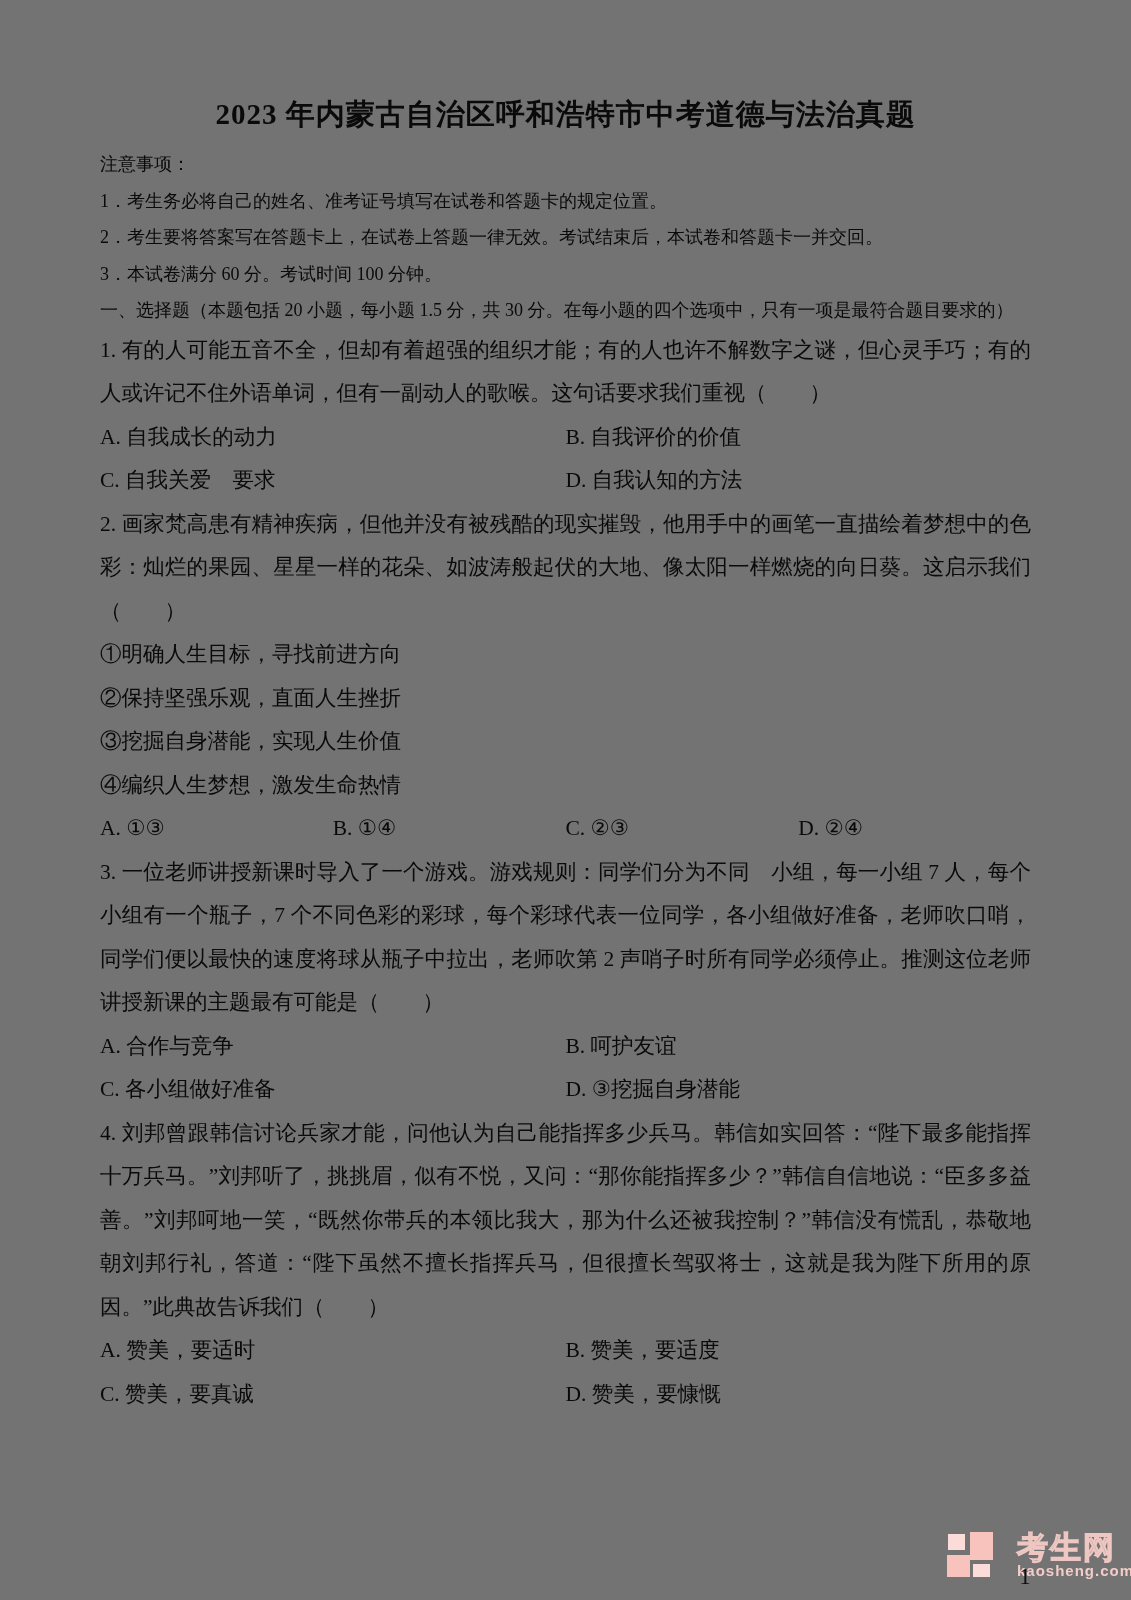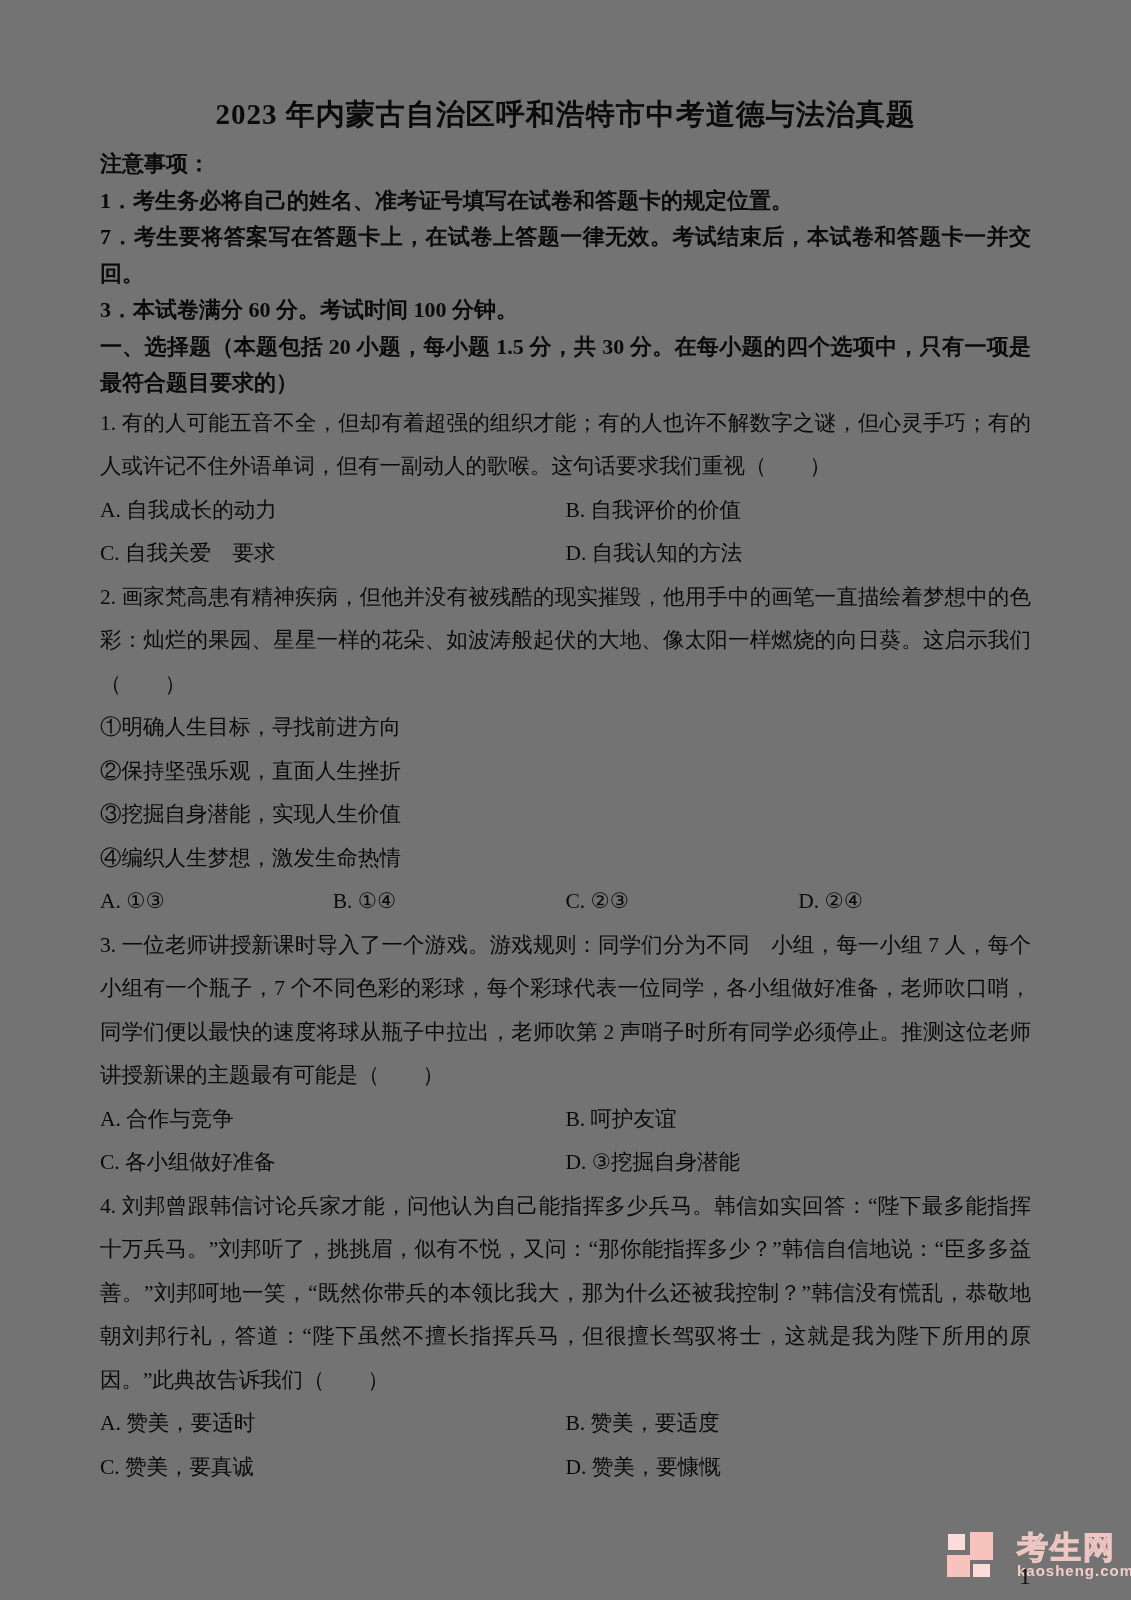--- a/index.html
+++ b/index.html
@@ -17,21 +17,21 @@
 
   .title {
     padding-top:92px;
     font-size:29px; line-height:44px;
     font-weight:bold; text-align:center;
     letter-spacing:1px;
   }
 
   .notice { margin-top:10px; }
   .notice p, .section-heading {
-    font-size:22px; font-weight:bold;
+    font-size:18px; font-weight:normal;
     line-height:36.5px;
     text-align:justify; text-justify:inter-ideograph;
   }
 
   .qarea { font-size:21.5px; line-height:43.5px; }
   .stem, .subitem { text-align:justify; text-justify:inter-ideograph; }
   .opts { display:grid; }
   .cols-2 { grid-template-columns:1fr 1fr; }
   .cols-4 { grid-template-columns:1fr 1fr 1fr 1fr; }
   .opt { display:block; white-space:nowrap; overflow:visible; }
@@ -64,21 +64,21 @@
 <body>
 
 <div class="page">
   <div class="content">
 
     <h1 class="title">2023 年内蒙古自治区呼和浩特市中考道德与法治真题</h1>
 
     <div class="notice">
       <p>注意事项：</p>
       <p>1．考生务必将自己的姓名、准考证号填写在试卷和答题卡的规定位置。</p>
-      <p>7．考生要将答案写在答题卡上，在试卷上答题一律无效。考试结束后，本试卷和答题卡一并交回。</p>
+      <p>2．考生要将答案写在答题卡上，在试卷上答题一律无效。考试结束后，本试卷和答题卡一并交回。</p>
       <p>3．本试卷满分 60 分。考试时间 100 分钟。</p>
       <p class="section-heading">一、选择题（本题包括 20 小题，每小题 1.5 分，共 30 分。在每小题的四个选项中，只有一项是最符合题目要求的）</p>
     </div>
 
     <div class="qarea">
 
       <section>
         <p class="stem">1. 有的人可能五音不全，但却有着超强的组织才能；有的人也许不解数字之谜，但心灵手巧；有的人或许记不住外语单词，但有一副动人的歌喉。这句话要求我们重视（　　）</p>
         <div class="opts cols-2">
           <span class="opt">A. 自我成长的动力</span>

